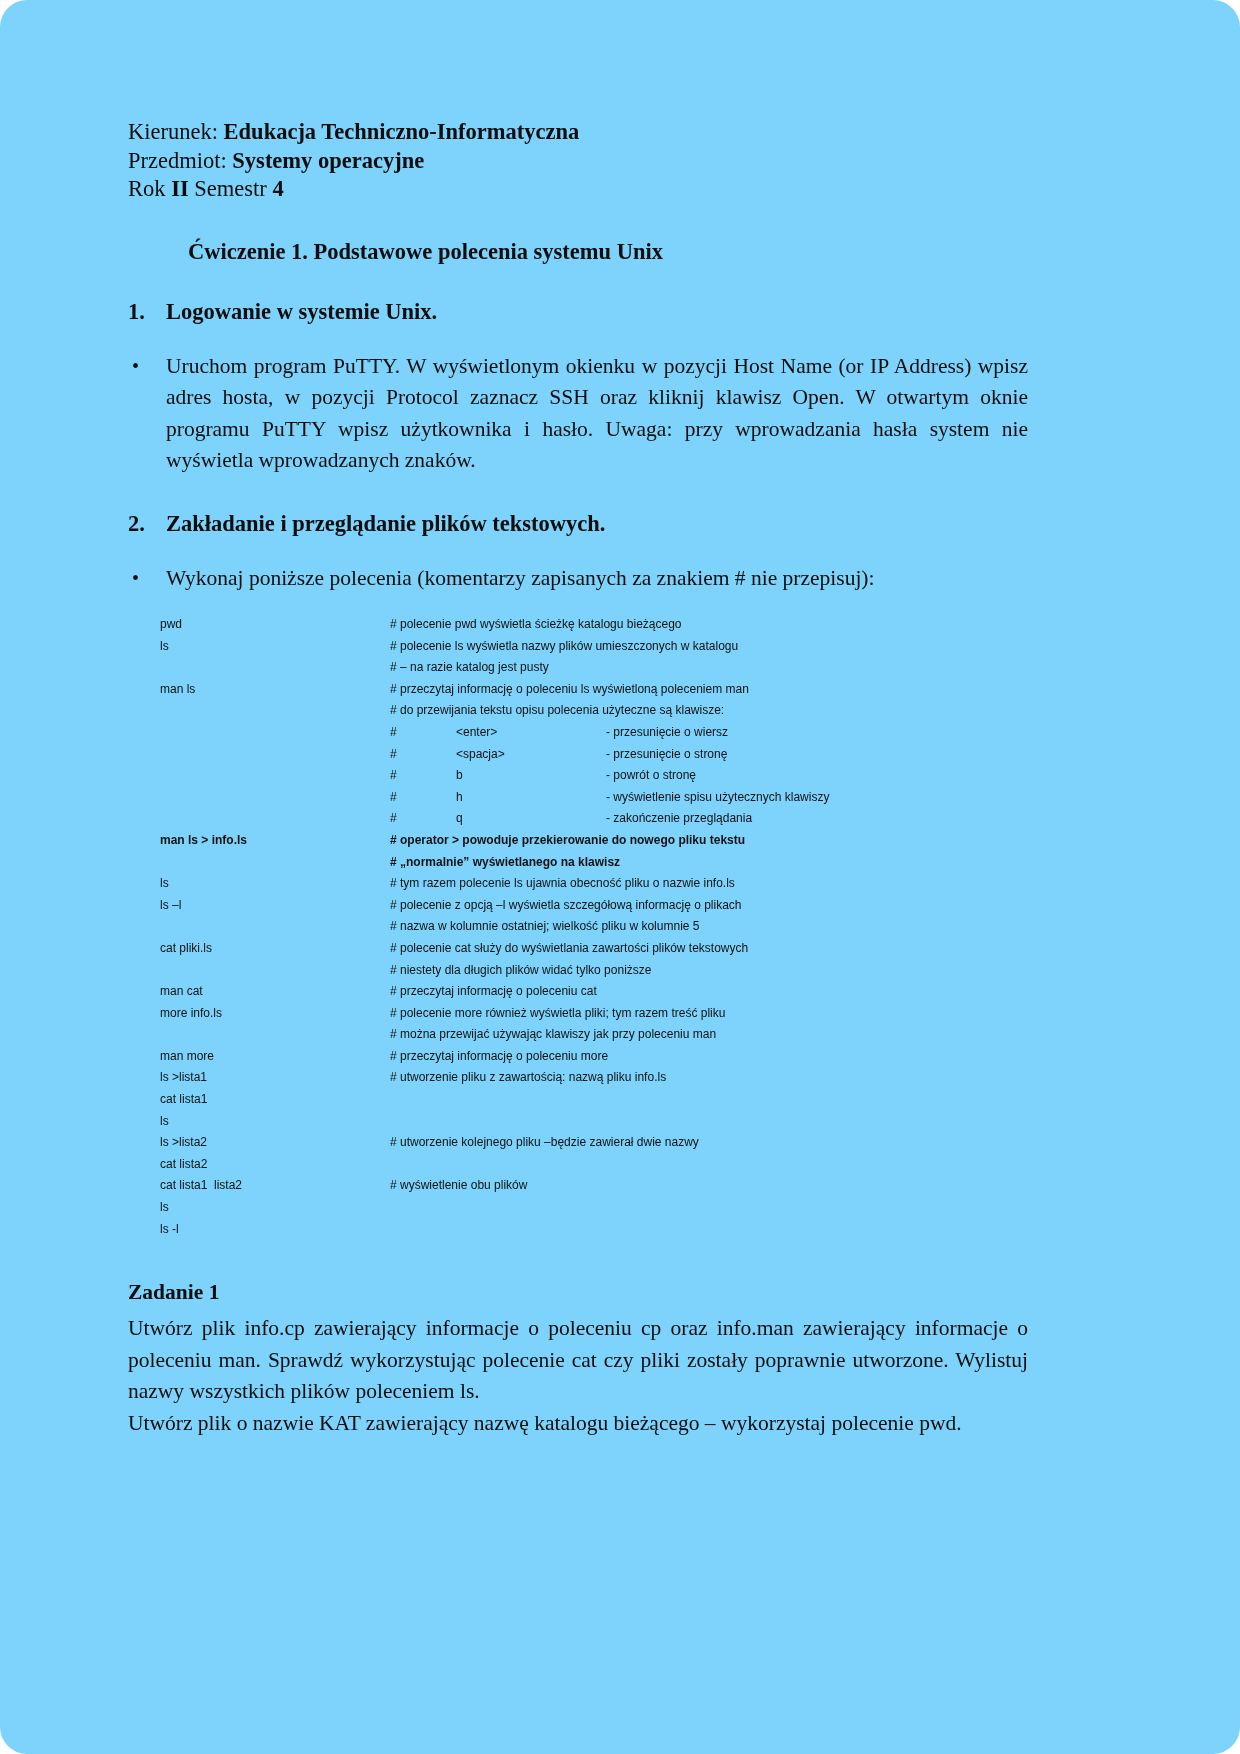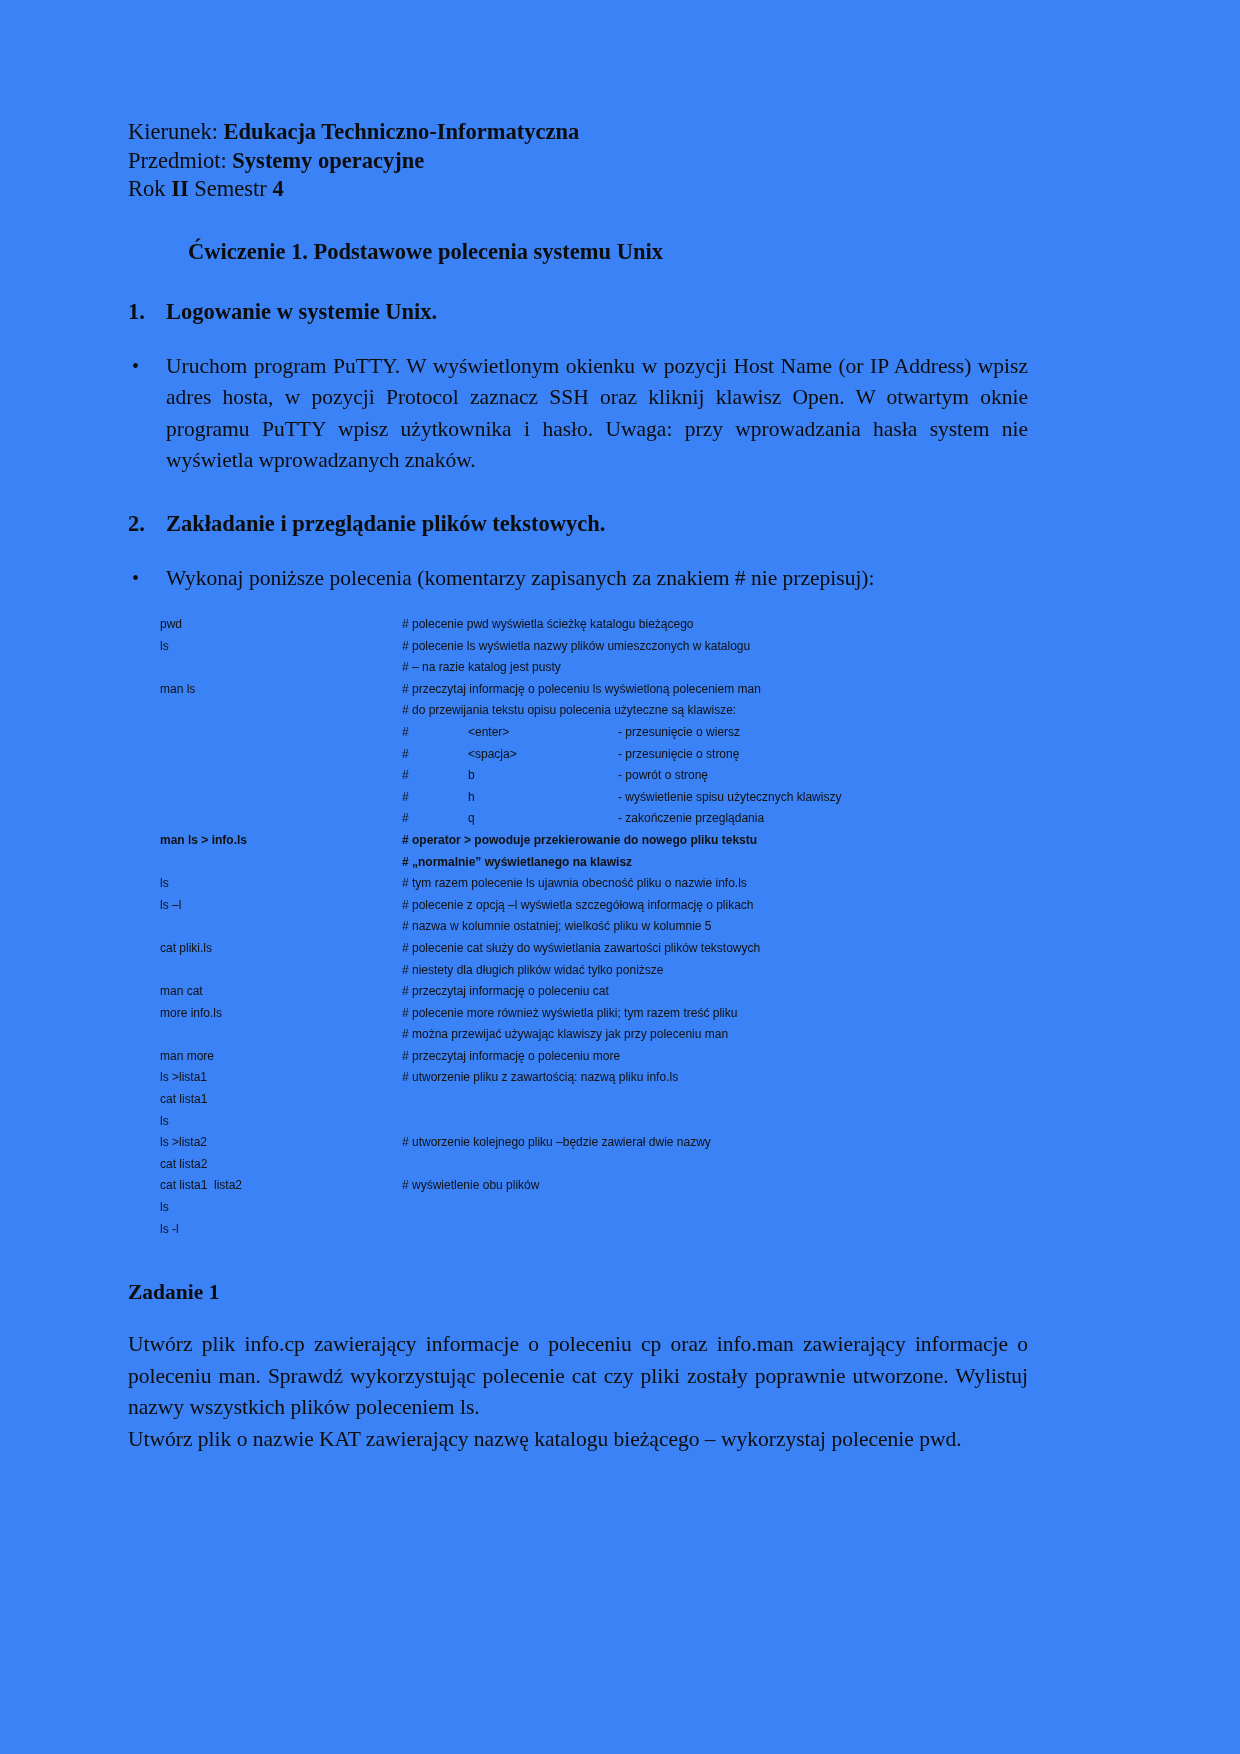--- a/index.html
+++ b/index.html
@@ -4,23 +4,24 @@
 <style>
   html, body {
     margin: 0;
     padding: 0;
     background: #ffffff;
   }
   .page {
     position: relative;
     width: 1240px;
     height: 1754px;
-    background: #3b82f6;
+    background: #7dd3fc;
     margin: 0 auto;
     overflow: hidden;
+    border-radius: 27px;
   }
   .content {
     position: absolute;
     left: 128px;
     top: 118px;
     width: 900px;
   }
 
   .hdr-line {
     font-family: "Liberation Serif", "DejaVu Serif", serif;
@@ -93,21 +94,20 @@
     white-space: pre;
   }
   .cmd {
     width: 230px;
     flex: 0 0 230px;
     white-space: pre;
   }
   .cmt {
     flex: 1;
     white-space: pre;
-    margin-left: 12px;
   }
   .cmdrow.bold .cmt,
   .cmdrow.bold .cmd {
     font-weight: bold;
   }
   
   .keyrow .cmt {
     display: flex;
   }
   .keyrow .k-hash { width: 66px; flex: 0 0 66px; }
@@ -121,21 +121,21 @@
     font-weight: bold;
     color: #0d0d0d;
     margin-top: 40px;
   }
   .task-body {
     font-family: "Liberation Serif", "DejaVu Serif", serif;
     font-size: 21.5px;
     line-height: 31.5px;
     color: #0d0d0d;
     text-align: justify;
-    margin-top: 24px;
+    margin-top: 8px;
   }
   .task-body p { margin: 0; }
 </style>
 </head>
 <body>
 
 <div class="page">
   <div class="content">
 
     <div>

